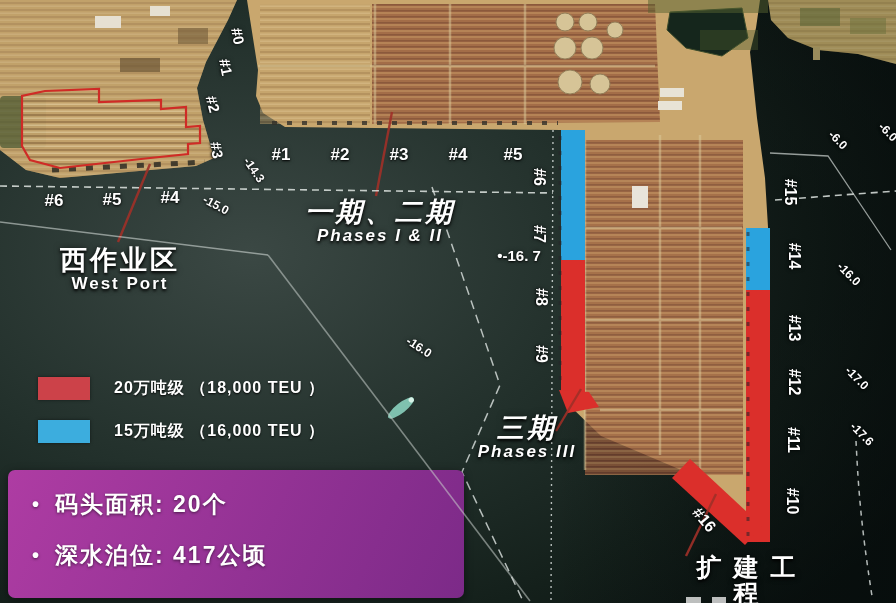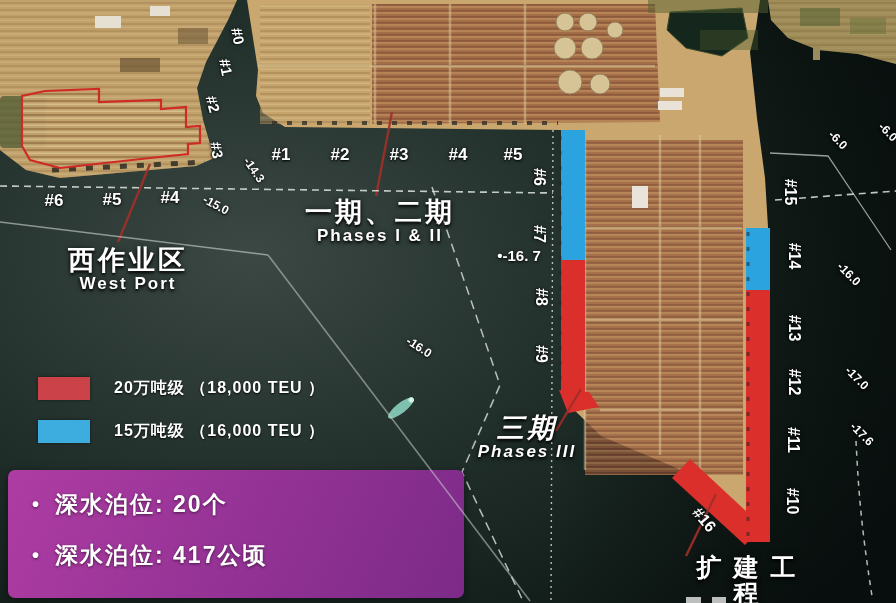--- a/index.html
+++ b/index.html
@@ -202,25 +202,25 @@
       <span class="map-label" style="left: 216px; top: 205px; font-size: 12px; transform: translate(-50%, -50%) rotate(28deg);">-15.0</span>
       <span class="map-label" style="left: 419px; top: 347px; font-size: 12px; transform: translate(-50%, -50%) rotate(33deg);">-16.0</span>
       <span class="map-label" style="left: 519px; top: 255px; font-size: 15px; transform: translate(-50%, -50%) rotate(0deg);">•-16. 7</span>
       <span class="map-label" style="left: 838px; top: 140px; font-size: 12px; transform: translate(-50%, -50%) rotate(45deg);">-6.0</span>
       <span class="map-label" style="left: 888px; top: 132px; font-size: 12px; transform: translate(-50%, -50%) rotate(45deg);">-6.0</span>
       <span class="map-label" style="left: 849px; top: 274px; font-size: 12px; transform: translate(-50%, -50%) rotate(45deg);">-16.0</span>
       <span class="map-label" style="left: 857px; top: 378px; font-size: 12px; transform: translate(-50%, -50%) rotate(45deg);">-17.0</span>
       <span class="map-label" style="left: 862px; top: 434px; font-size: 12px; transform: translate(-50%, -50%) rotate(45deg);">-17.6</span>
     </div>
 
-  <div class="region-label" style="left:128px;top:270px;">
+  <div class="region-label" style="left:120px;top:270px;">
     <div class="zh">西作业区</div>
     <div class="en">West Port</div>
   </div>
-  <div class="region-label" style="left:380px;top:222px;">
+  <div class="region-label" style="left:380px;top:222px;font-style:italic;">
     <div class="zh">一期、二期</div>
     <div class="en">Phases I &amp; II</div>
   </div>
   <div class="region-label" style="left:527px;top:438px;font-style:italic;">
     <div class="zh">三期</div>
     <div class="en">Phases III</div>
   </div>
   <div class="region-label expansion" style="left:752px;top:580px;">
     <div class="zh">扩建工程</div>
   </div>
@@ -231,21 +231,21 @@
       <span class="legend-text">20万吨级 （18,000 TEU ）</span>
     </div>
     <div class="legend-row">
       <span class="swatch" style="background: rgb(60, 173, 222);"></span>
       <span class="legend-text">15万吨级 （16,000 TEU ）</span>
     </div>
   </div>
 
   <div class="infobox" style="background: linear-gradient(115deg, rgb(174, 60, 163), rgb(124, 42, 136));">
     <div class="info-row">
-      <span class="bullet">•</span><span>深水泊位: 20个</span>
+      <span class="bullet">•</span><span>码头面积: 20个</span>
     </div>
     <div class="info-row">
       <span class="bullet">•</span><span>深水泊位: 417公顷</span>
     </div>
   </div>
 
   <svg id="overlay-svg" width="896" height="603" viewBox="0 0 896 603">
     <path d="M268,255 L530,601" stroke="#c8d0cc" stroke-width="1.6" opacity="0.55" fill="none"></path>
   </svg>
 </div>

